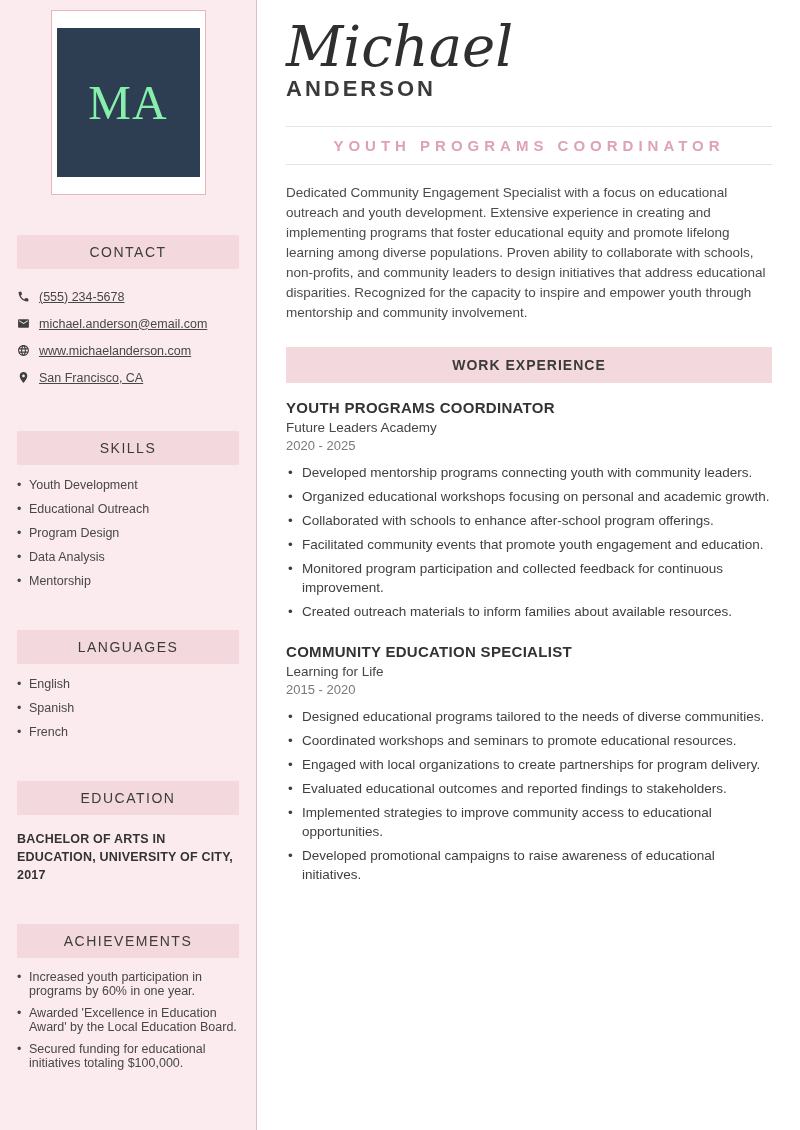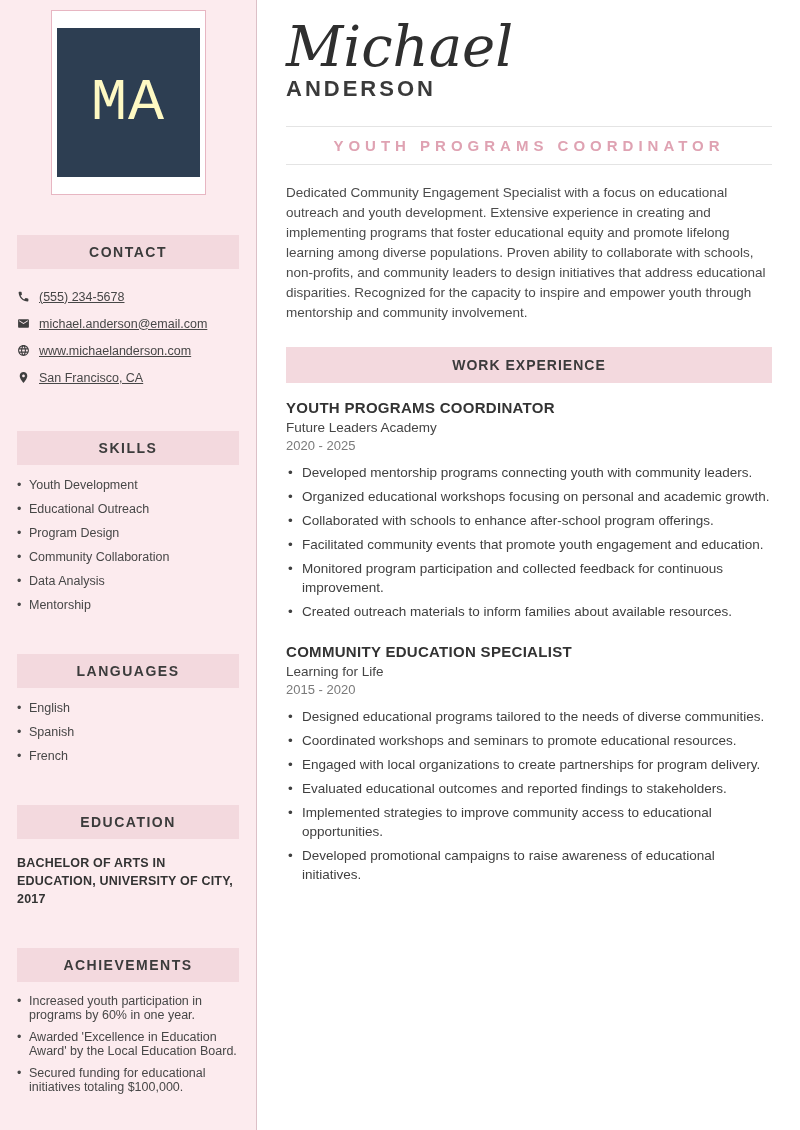--- a/index.html
+++ b/index.html
@@ -20,27 +20,27 @@
   .avatar-frame {
     width: 155px; height: 185px; margin: 0 auto;
     background: #ffffff; border: 1px solid #e7b6c2;
     padding: 17px 5px;
   }
   .avatar-box {
     width: 100%; height: 100%; background: #2d3e52;
     display: flex; align-items: center; justify-content: center;
   }
   .avatar-box span {
-    color: #fef9c3; font-size: 60px; letter-spacing: 1px;
-    font-family: Liberation Mono, monospace;
+    color: #86efac; font-size: 48px; letter-spacing: 1px;
+    font-family: Liberation Serif, serif;
   }
   .side-h {
     background: #f3d9de; height: 34px; margin-top: 40px;
     display: flex; align-items: center; justify-content: center;
-    font-size: 14px; font-weight: bold; letter-spacing: 1.5px; color: #3b3b3b;
+    font-size: 14px; font-weight: normal; letter-spacing: 1.5px; color: #3b3b3b;
   }
   .contact-list { list-style: none; margin-top: 14px; }
   .contact-list li {
     display: flex; align-items: center; gap: 9px;
     font-size: 12.5px; color: #474747; min-height: 27px; text-decoration: underline;
   }
   .contact-list svg { flex-shrink: 0; }
 
   .dot-list { list-style: none; margin-top: 12px; }
   .dot-list li {
@@ -135,21 +135,20 @@
       </ul>
     </section>
 
     <section>
       <h2 class="side-h">SKILLS</h2>
       <ul class="dot-list tight">
 
       <li>Youth Development</li>
           <li>Educational Outreach</li>
           <li>Program Design</li>
-          <li>Community Collaboration</li>
           <li>Data Analysis</li>
           <li>Mentorship</li>
         </ul>
     </section>
 
     <section>
       <h2 class="side-h">LANGUAGES</h2>
       <ul class="dot-list tight">
 
       <li>English</li>

